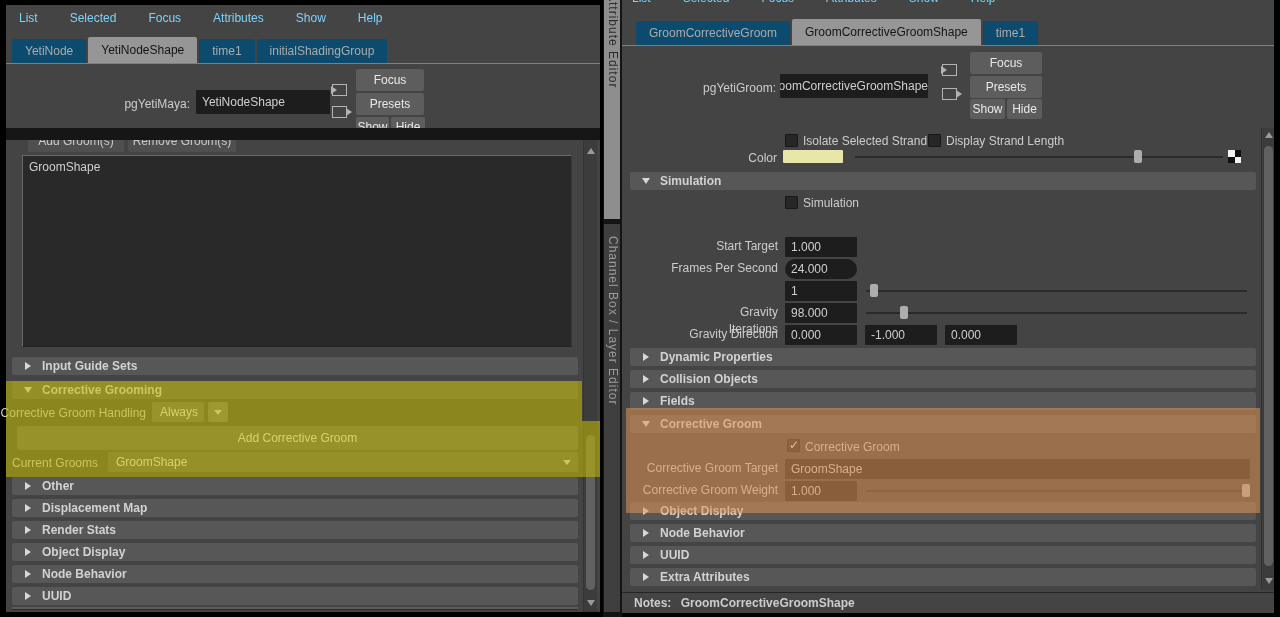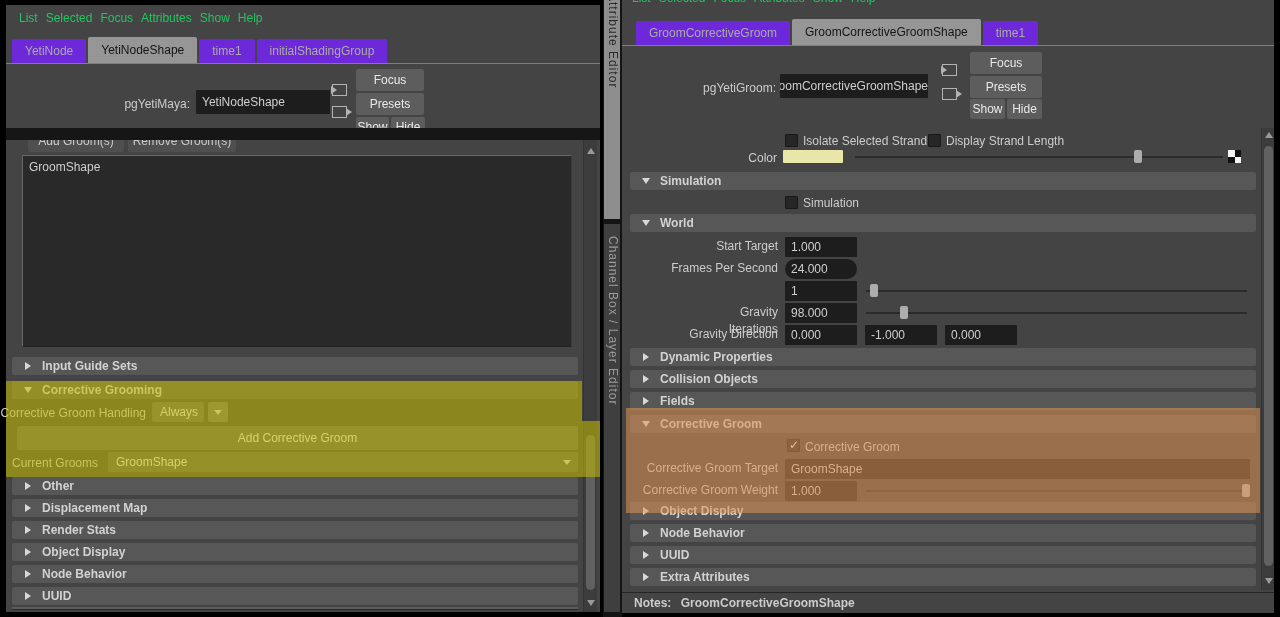--- a/index.html
+++ b/index.html
@@ -2,26 +2,26 @@
 <html><head>
 <meta charset="utf-8">
 <style>
   * { box-sizing: border-box; margin: 0; padding: 0; }
   html,body { width:1280px; height:617px; background:#000; overflow:hidden;
               font-family:"Liberation Sans","DejaVu Sans",sans-serif; font-size:12px; }
   .abs { position:absolute; }
   .panel { position:absolute; background:#444444; }
 
   
-  .menubar { display:flex; gap:8px; align-items:center; padding-left:13px; color:#22c55e; }
+  .menubar { display:flex; gap:32px; align-items:center; padding-left:13px; color:#7dd3fc; }
   .menubar span { cursor:default; }
 
   
   .tabrow { position:absolute; display:flex; align-items:flex-end; gap:2px; }
-  .tab { height:24px; line-height:24px; padding:0 13px; background:#6d28d9; color:#ababab;
+  .tab { height:24px; line-height:24px; padding:0 13px; background:#0c4a6e; color:#ababab;
          border-radius:2px 2px 0 0; white-space:nowrap; }
   .tab.active { height:26px; line-height:26px; background:#969696; color:#151515; }
   .tab-underline { position:absolute; height:1px; background:#7f7f7f; }
 
   
   .field { position:absolute; background:#1d1d1d; color:#cfcfcf; height:20px; line-height:20px;
            padding-left:6px; border-radius:1px; white-space:nowrap; overflow:hidden; }
   .field.big { height:24px; line-height:24px; }
   .field.cliprev { direction:rtl; }
   .btn { position:absolute; background:#5d5d5d; color:#e8e8e8; text-align:center;
@@ -243,24 +243,20 @@
       <i></i>
     </div>
 
   <div class="secbar" style="left:8px;top:172px;width:626px;">
     <i class="tri-d"></i>
     <span class="t">Simulation</span>
   </div>
   <div class="checkbox" style="left:163px;top:196px;"></div>
   <div class="label" style="left:181px;top:196px;">Simulation</div>
 
-  <div class="secbar" style="left:8px;top:214px;width:626px;">
-    <i class="tri-d"></i>
-    <span class="t">World</span>
-  </div>
 
   <div class="label r" style="left:0;width:156px;top:239px;">Start Target</div>
   <div class="field" style="left:163px;top:237px;width:72px;">1.000</div>
 
   <div class="label r" style="left:0;width:156px;top:261px;">Frames Per Second</div>
   <div class="field" style="left:163px;top:259px;width:72px;border-radius:10px;">24.000</div>
 
   <div class="label r" style="left:0;width:156px;top:283px;margin-top:39px;">Iterations</div>
   <div class="field" style="left:163px;top:281px;width:72px;">1</div>
   <div class="slider-track" style="left:244px;top:290px;width:381px;">

